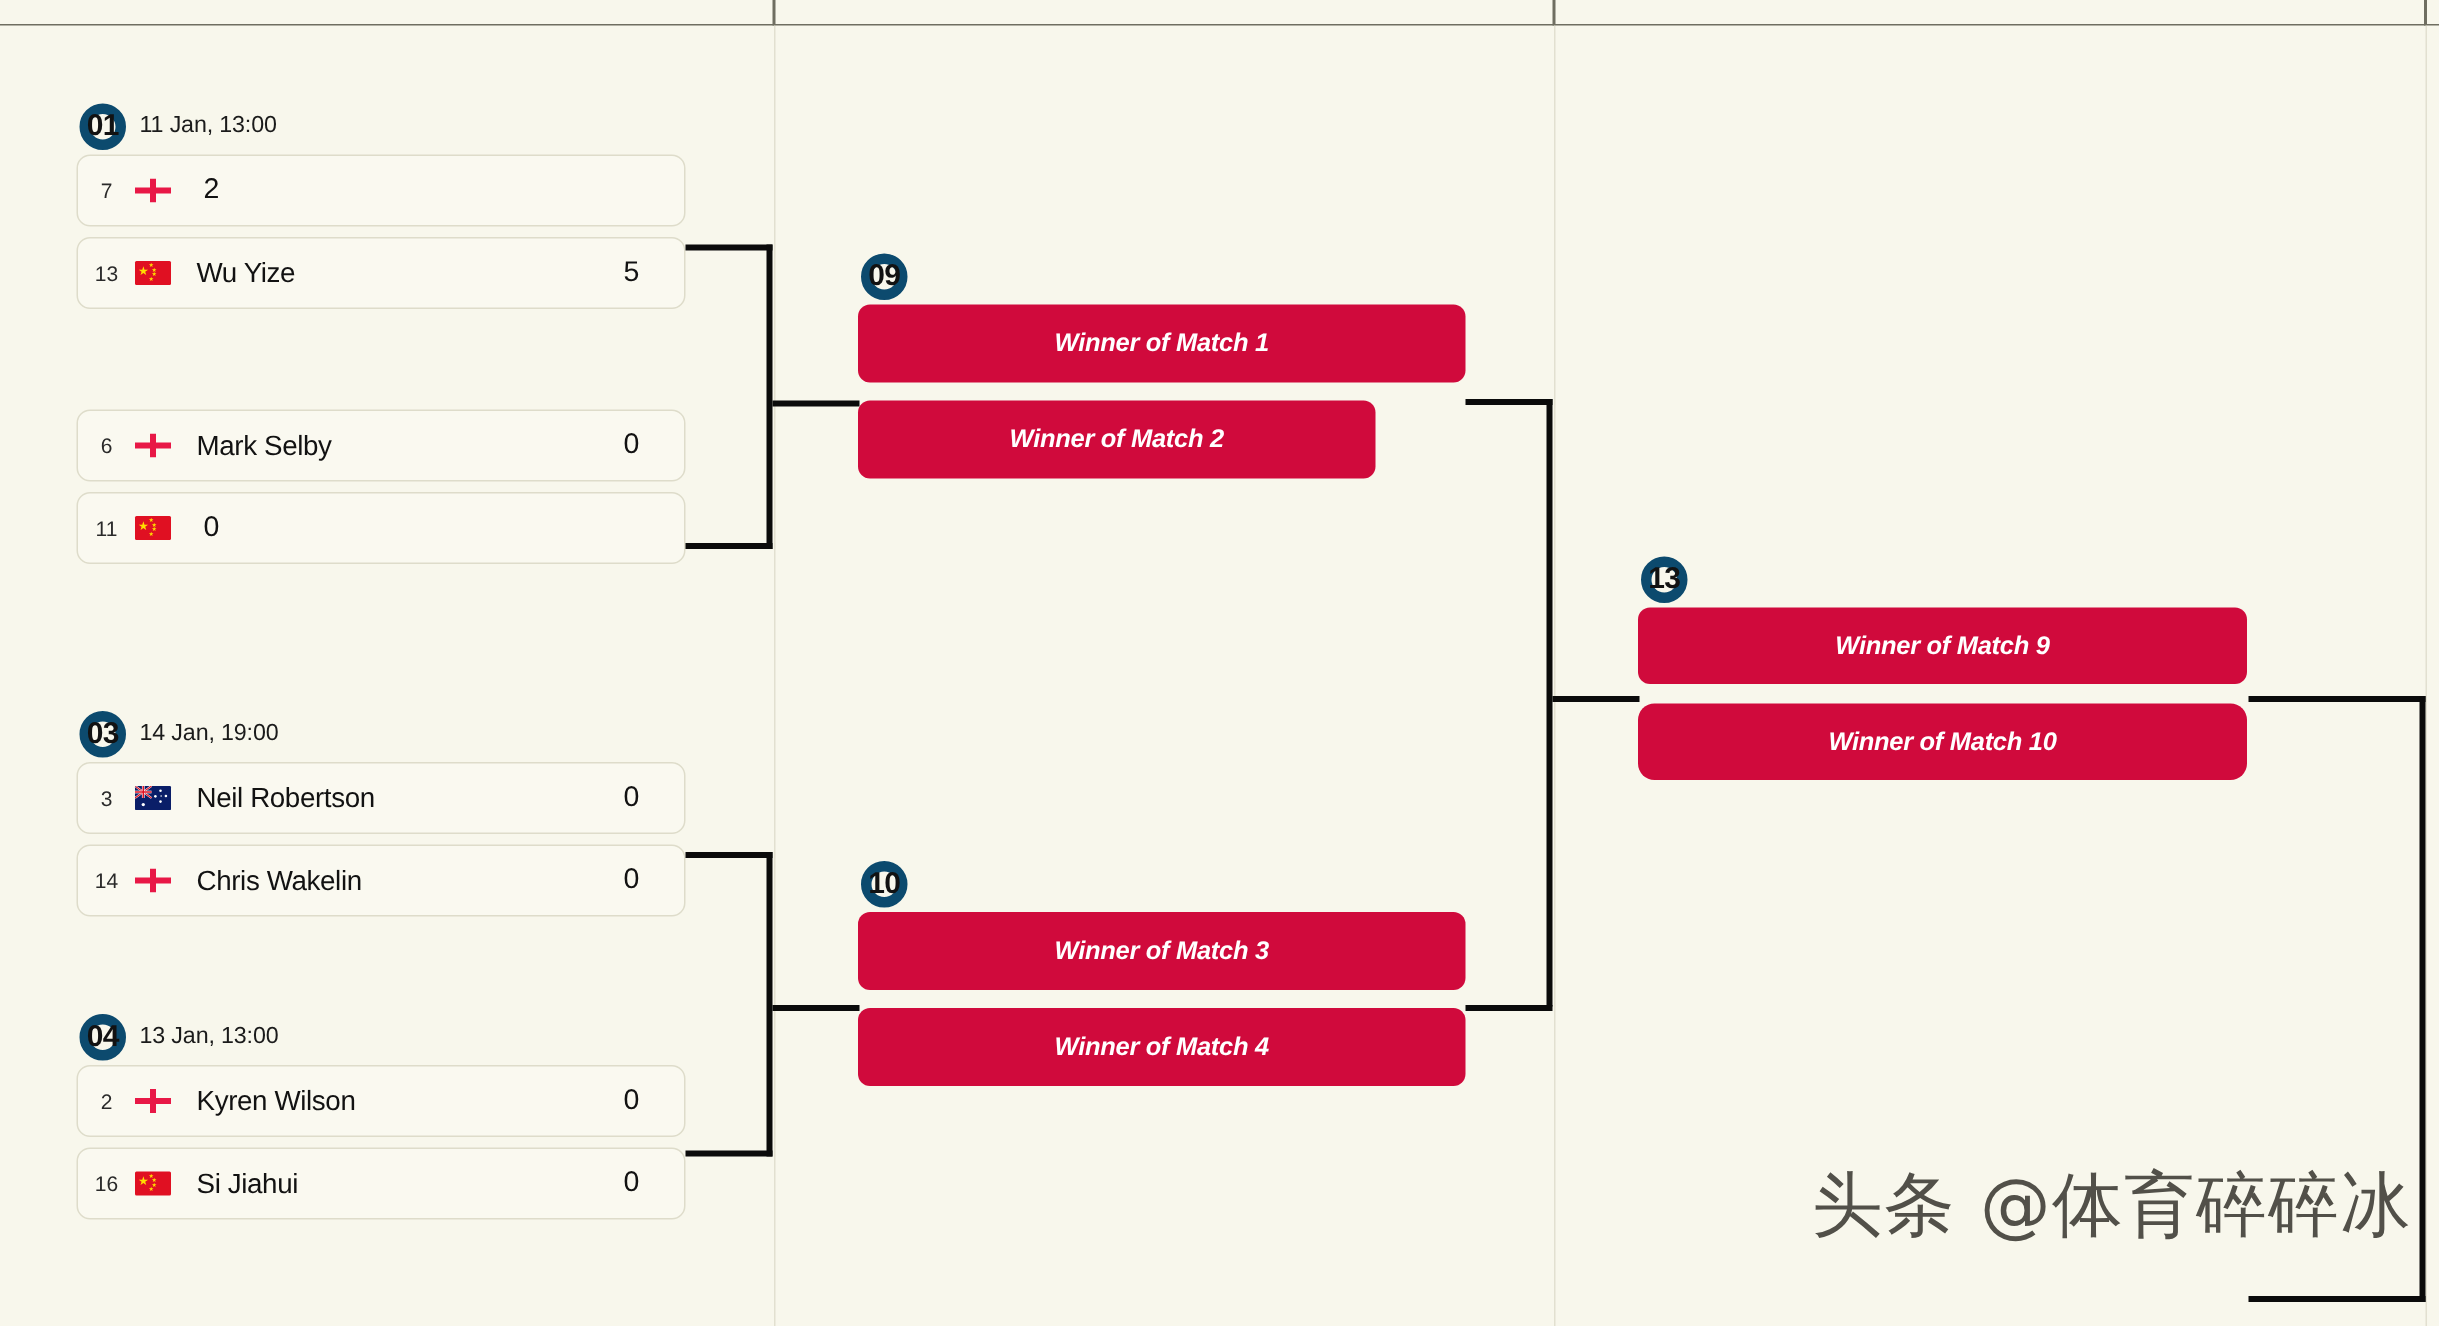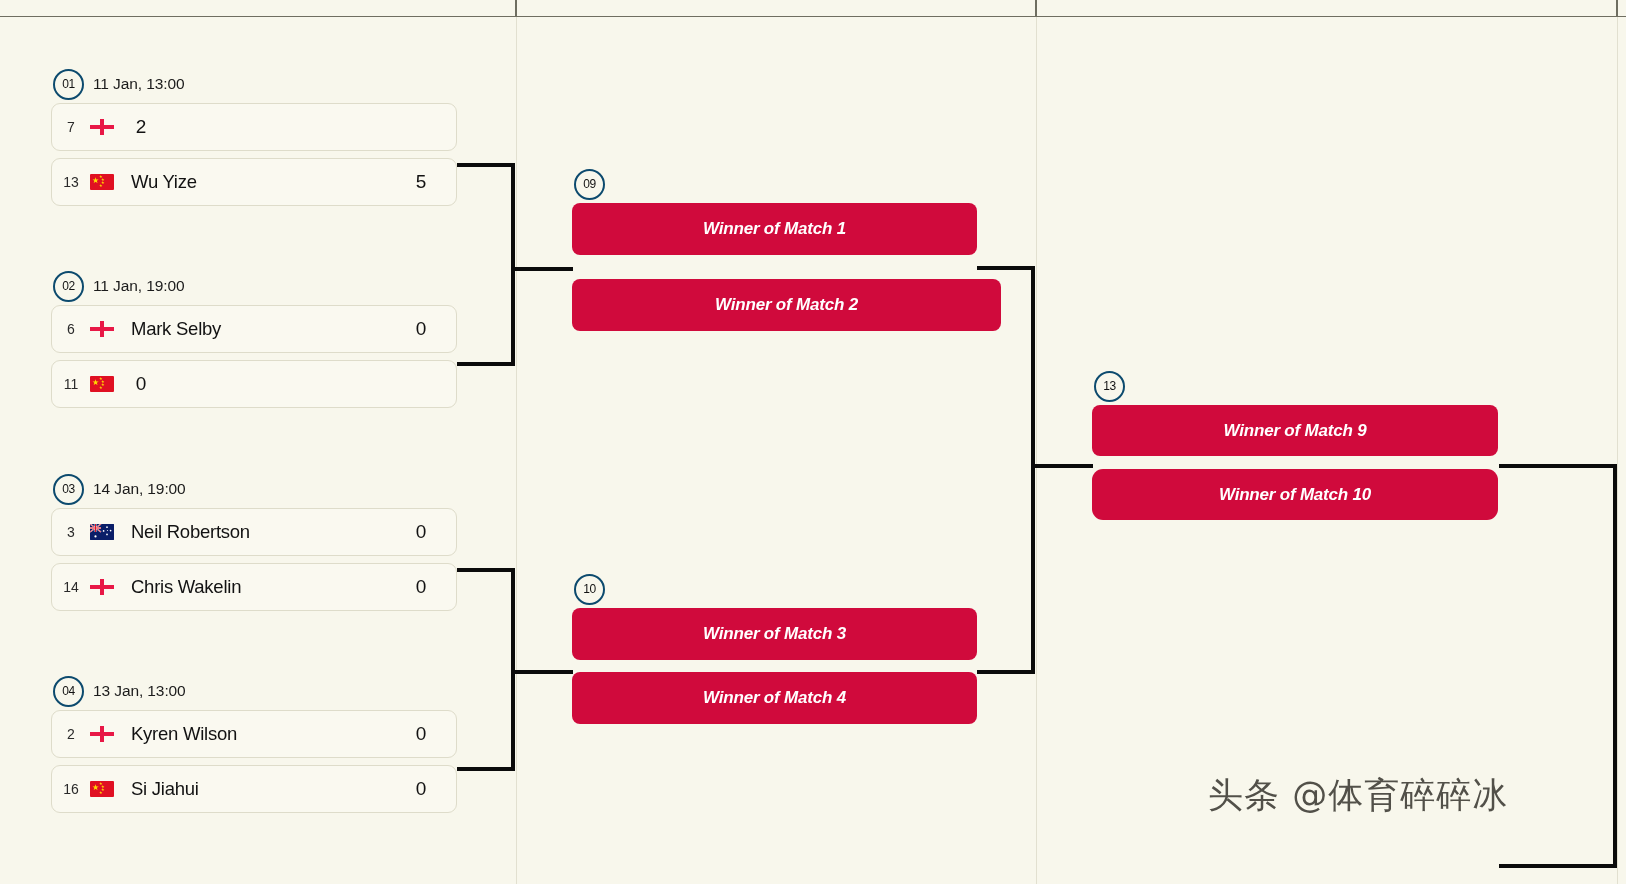--- a/index.html
+++ b/index.html
@@ -53,26 +53,26 @@
     align-items: center;
     gap: 9px;
     height: 26px;
     margin-bottom: 6px;
     padding-left: 2px;
   }
   .match-num {
     width: 31px;
     height: 31px;
     border-radius: 50%;
-    border: 2px solid #0c4a6e;
+    border: 7px solid #0c4a6e;
     display: flex;
     align-items: center;
     justify-content: center;
-    font-size: 12px;
-    font-weight: normal;
+    font-size: 20px;
+    font-weight: bold;
     color: #121212;
     letter-spacing: -0.4px;
     box-sizing: border-box;
     background: transparent;
   }
   .match-date {
     font-size: 15.5px;
     color: #1b1b1b;
     letter-spacing: -0.1px;
     white-space: nowrap;
@@ -163,21 +163,21 @@
 
   
   .conn {
     position: absolute;
     background: #0b0b0b;
   }
 
   
   .watermark {
     position: absolute;
-    font-size: 35px;
+    font-size: 47px;
     color: #3c3a33;
     opacity: 0.88;
     letter-spacing: 1px;
     white-space: nowrap;
     font-family: "DejaVu Sans", sans-serif;
   }
 </style>
 </head>
 <body>
 
@@ -211,24 +211,20 @@
         <span class="st-s2">★</span>
         <span class="st-s3">★</span>
         <span class="st-s4">★</span>
       </div>
       <div class="pname">Wu Yize</div>
       <div class="score">5</div>
     </div>
   </div>
 
   <div class="match" style="left:51px; top:273px;">
-    <div class="match-head">
-      <div class="match-num">02</div>
-      <div class="match-date">11 Jan, 19:00</div>
-    </div>
     <div class="player-row">
       <div class="seed">6</div>
       <div class="flag flag-eng"></div>
       <div class="pname">Mark Selby</div>
       <div class="score">0</div>
     </div>
     <div class="player-row">
       <div class="seed">11</div>
       <div class="flag flag-chn">
         <span class="st-big">★</span>
@@ -312,21 +308,21 @@
   <div class="conn" style="left:457px; top:568px; width:58px; height:4px;"></div>
   <div class="conn" style="left:511px; top:568px; width:4px;  height:203px;"></div>
   <div class="conn" style="left:457px; top:767px; width:58px; height:4px;"></div>
   <div class="conn" style="left:515px; top:670px; width:58px; height:4px;"></div>
 
   <div class="winner-group" style="left:572px; top:171px;">
     <div class="match-head">
       <div class="match-num">09</div>
     </div>
     <div class="winner-slot" style="width:405px; height:52px;">Winner of Match 1</div>
-    <div class="winner-slot" style="width:429px; height:52px; margin-top:24px;">Winner of Match 2</div>
+    <div class="winner-slot" style="width:345px; height:52px; margin-top:12px;">Winner of Match 2</div>
   </div>
 
   <div class="winner-group" style="left:572px; top:576px;">
     <div class="match-head">
       <div class="match-num">10</div>
     </div>
     <div class="winner-slot" style="width:405px; height:52px;">Winner of Match 3</div>
     <div class="winner-slot" style="width:405px; height:52px; margin-top:12px;">Winner of Match 4</div>
   </div>
 

